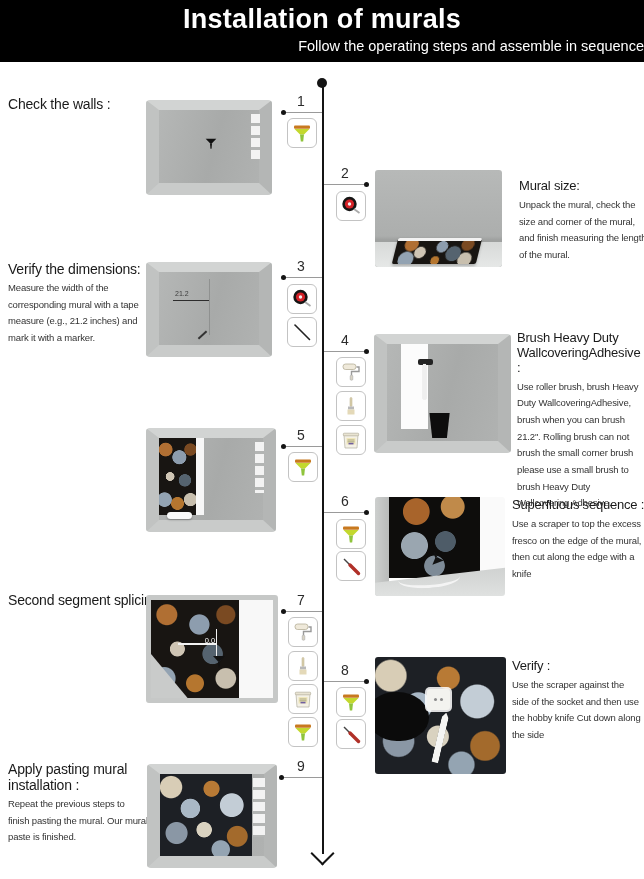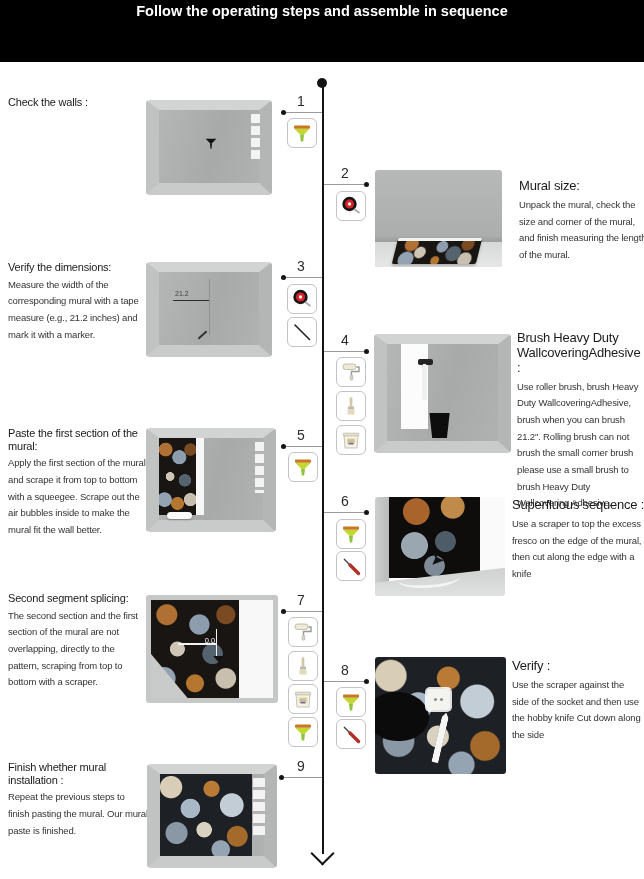--- a/index.html
+++ b/index.html
@@ -1,33 +1,33 @@
 <!DOCTYPE html>
 <html><head>
 <meta charset="utf-8">
 <style>
   html,body{margin:0;padding:0;background:#e8e8e8;}
   .page{position:relative;width:644px;height:879px;background:#ffffff;overflow:hidden;
         font-family:"Liberation Sans", sans-serif;margin:0 auto;}
   
   .header{position:absolute;left:0;top:0;width:644px;height:62px;background:#000;color:#fff;text-align:center;}
   .h-title{font-size:27px;font-weight:bold;padding-top:4px;letter-spacing:.3px;}
-  .h-sub{font-size:14.5px;font-weight:bold;margin-top:3px;}
+  .h-sub{font-size:14.5px;font-weight:normal;margin-top:3px;text-align:right;}
   
   .tl-line{position:absolute;left:322px;top:84px;width:2px;height:770px;background:#141414;}
   .tl-dot{position:absolute;left:317px;top:78px;width:10px;height:10px;border-radius:50%;background:#141414;}
   .tl-arrow{position:absolute;left:314px;top:845px;width:15px;height:15px;
             border-left:2px solid #141414;border-bottom:2px solid #141414;transform:rotate(-45deg);}
   
   .conn{position:absolute;height:1px;background:#9a9a9a;}
   .cdot{position:absolute;width:5px;height:5px;border-radius:50%;background:#141414;}
   .stepnum{position:absolute;width:22px;text-align:center;font-size:14px;color:#2b2b2b;}
   
   .stext{position:absolute;color:#2a2a2a;}
-  .stext h3{margin:0 0 3px 0;font-size:11px;font-weight:normal;color:#1a1a1a;line-height:1.15;letter-spacing:-.2px;}
+  .stext h3{margin:0 0 3px 0;font-size:14px;font-weight:normal;color:#1a1a1a;line-height:1.15;letter-spacing:-.2px;}
   .stext h3.nw{white-space:nowrap;}
   .stext h3.sm{font-size:13px;}
   .stext p{margin:0;font-size:9.5px;line-height:1.75;letter-spacing:-.15px;color:#333;}
   
   .tool{position:absolute;width:30px;height:30px;border:1px solid #c3c3c3;border-radius:6px;background:#fff;
         display:flex;align-items:center;justify-content:center;box-sizing:border-box;}
   .tool svg{width:24px;height:24px;display:block;}
   
   .room{position:absolute;box-sizing:border-box;border-style:solid;border-radius:4px;
         border-width:10px 13px 12px 13px;
@@ -105,20 +105,21 @@
   .s8-socket i{width:3px;height:3px;border-radius:50%;background:#8a8a8a;}
   .s8-knife{position:absolute;left:47%;top:47%;width:7px;height:44%;background:#f5f5f3;transform:rotate(13deg);
             clip-path:polygon(50% 0,100% 10%,100% 100%,0 100%,0 10%);box-shadow:0 0 1px #555;}
 </style>
 </head>
 <body>
 
 <div class="page">
 
   <div class="header">
+    <div class="h-title">Installation of murals</div>
     <div class="h-sub">Follow the operating steps and assemble in sequence</div>
   </div>
 
   <div class="tl-dot"></div>
   <div class="tl-line"></div>
   <div class="tl-arrow"></div>
 
   <div class="stext" style="left:8px;top:96px;width:140px;">
     <h3 class="nw">Check the walls :</h3>
   </div>
@@ -225,24 +226,20 @@
       <div class="s4-roller"></div>
       <div class="s4-handle"></div>
       <div class="s4-bucket"></div>
     </div>
   </div>
   <div class="stext" style="left:517px;top:331px;width:124px;">
     <h3 class="sm">Brush Heavy Duty WallcoveringAdhesive :</h3>
     <p>Use roller brush, brush Heavy Duty WallcoveringAdhesive, brush when you can brush 21.2". Rolling brush can not brush the small corner brush please use a small brush to brush Heavy Duty Wallcovering Adhesive.</p>
   </div>
 
-  <div class="stext" style="left:8px;top:427px;width:140px;">
-    <h3>Paste the first section of the mural:</h3>
-    <p>Apply the first section of the mural and scrape it from top to bottom with a squeegee. Scrape out the air bubbles inside to make the mural fit the wall better.</p>
-  </div>
   <div class="room" style="left:146px;top:428px;width:130px;height:104px;">
     <div class="room-inner">
       <div class="s5-mural floral-a"></div>
       <div class="s5-white"></div>
       <div class="s5-roll"></div>
       <div class="blinds"></div>
     </div>
   </div>
   <div class="conn" style="left:284px;top:446px;width:38px;"></div>
   <div class="cdot" style="left:281px;top:444px;"></div>
@@ -282,21 +279,20 @@
         <polygon points="10.5,11 13.5,11 12.8,19 11.2,19" fill="#111"></polygon>
     </svg>
   </div>
   <div class="stext" style="left:512px;top:498px;width:130px;">
     <h3 class="nw sm">Superfluous sequence :</h3>
     <p>Use a scraper to top the excess fresco on the edge of the mural, then cut along the edge with a knife</p>
   </div>
 
   <div class="stext" style="left:8px;top:592px;width:140px;">
     <h3 class="nw">Second segment splicing:</h3>
-    <p>The second section and the first section of the mural are not overlapping, directly to the pattern, scraping from top to bottom with a scraper.</p>
   </div>
   <div class="illus s7-frame" style="left:146px;top:595px;width:132px;height:108px;">
     <div class="s7-mural floral-a"></div>
     <div class="s7-white"></div>
     <div class="s7-floorTri"></div>
     <div class="s7-hline"></div>
     <div class="s7-vline"></div>
     <div class="s7-label">0.0</div>
     <svg class="sil" style="left:48%;top:54%;width:18px;height:18px;" viewBox="0 0 24 24">
       <polygon points="4,4 20,4 13.5,11 10.5,11" fill="#111"></polygon>
@@ -361,21 +357,21 @@
         <i></i>
       </div>
     <div class="s8-knife"></div>
   </div>
   <div class="stext" style="left:512px;top:659px;width:130px;">
     <h3 class="nw sm">Verify :</h3>
     <p>Use the scraper against the side of the socket and then use the hobby knife Cut down along the side</p>
   </div>
 
   <div class="stext" style="left:8px;top:761px;width:140px;">
-    <h3>Finish whether mural installation :</h3>
+    <h3>Apply pasting mural installation :</h3>
     <p>Repeat the previous steps to finish pasting the mural. Our mural paste is finished.</p>
   </div>
   <div class="room" style="left:147px;top:764px;width:130px;height:104px;">
     <div class="room-inner">
       <div class="floral-c" style="position:absolute;left:0;top:0;width:88%;height:100%;"></div>
       <div class="blinds" style="height:72%;width:12px;"></div>
     </div>
   </div>
   <div class="conn" style="left:282px;top:777px;width:40px;"></div>
   <div class="cdot" style="left:279px;top:775px;"></div>

